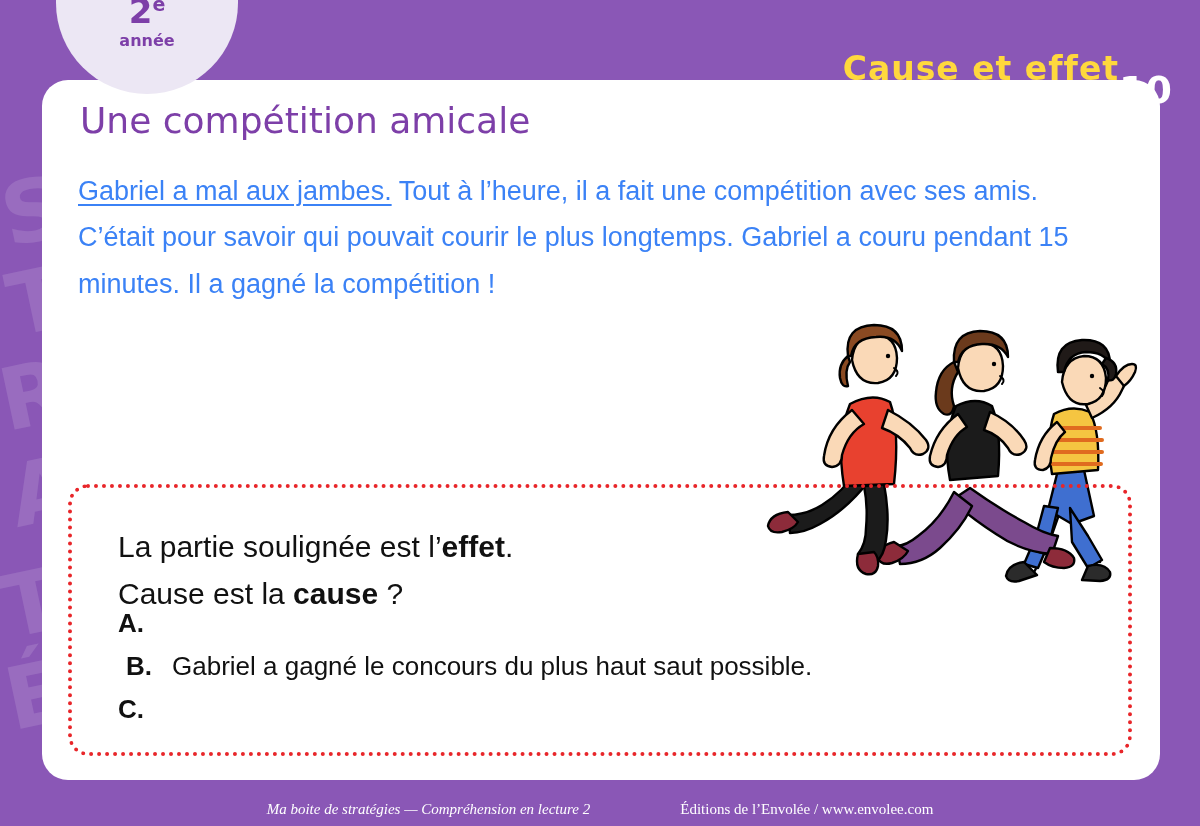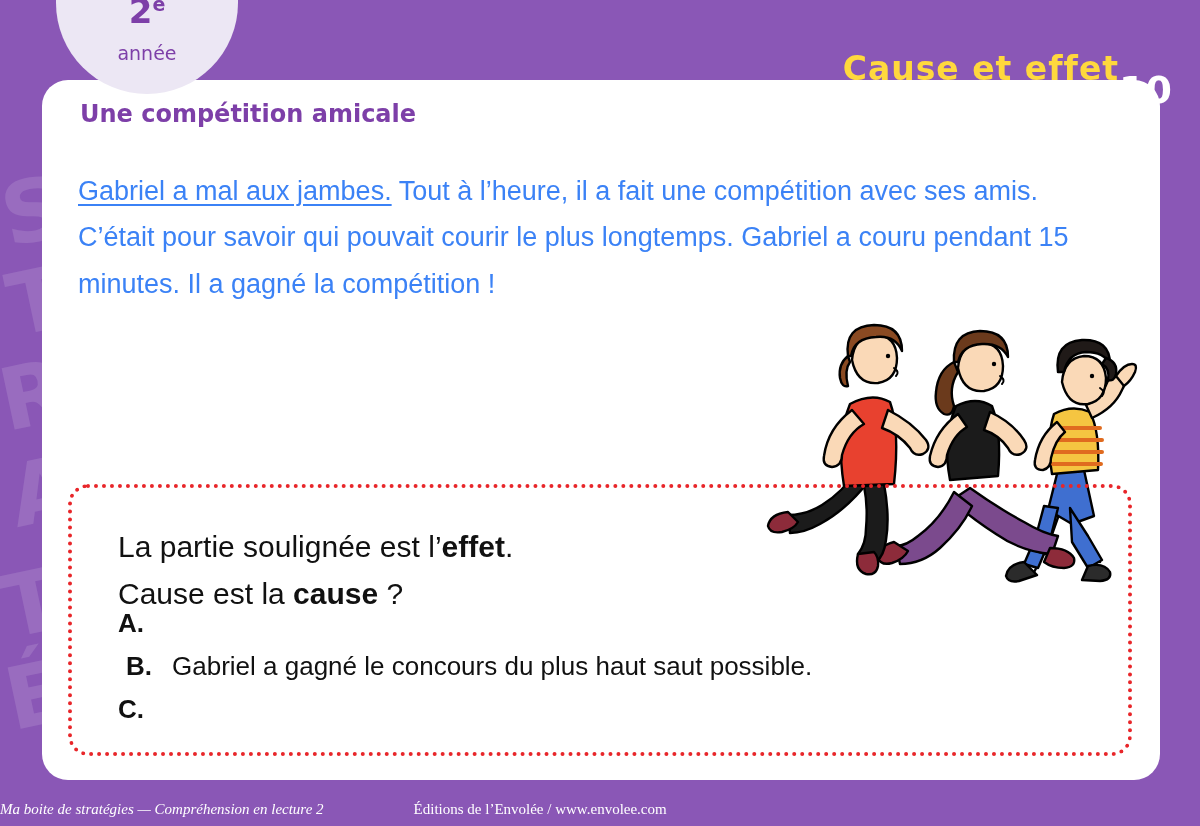--- a/index.html
+++ b/index.html
@@ -61,24 +61,24 @@
     font-size: 34px;
     color: #7d3fa8;
     line-height: 1;
   }
   #grade-bubble .grade-num sup {
     font-size: 19px;
     vertical-align: super;
   }
   #grade-bubble .grade-label {
     font-family: "DejaVu Sans", sans-serif;
-    font-weight: normal;
-    font-size: 19px;
+    font-weight: bold;
+    font-size: 16px;
     color: #7d3fa8;
-    margin-top: 14px;
+    margin-top: 3px;
   }
 
   
   #header-right {
     position: absolute;
     right: 28px;
     top: 24px;
     display: flex;
     align-items: center;
     z-index: 4;
@@ -109,22 +109,22 @@
     border-radius: 26px;
     box-sizing: border-box;
     overflow: hidden;
   }
 
   #title {
     position: absolute;
     left: 38px;
     top: 20px;
     font-family: "DejaVu Sans", sans-serif;
-    font-weight: bold;
-    font-size: 24px;
+    font-weight: normal;
+    font-size: 36px;
     color: #7d3fa8;
   }
 
   #passage {
     position: absolute;
     left: 36px;
     top: 88px;
     width: 1040px;
     font-family: "Liberation Sans", sans-serif;
     font-size: 27px;
@@ -192,20 +192,21 @@
     z-index: 2;
   }
 
   
   #footer {
     position: absolute;
     left: 0;
     right: 0;
     bottom: 8px;
     display: flex;
+    justify-content: center;
     gap: 90px;
     color: #ffffff;
     font-size: 15px;
     z-index: 4;
   }
   #footer-left {
     font-family: "Liberation Serif", serif;
     font-style: italic;
   }
   #footer-right {

